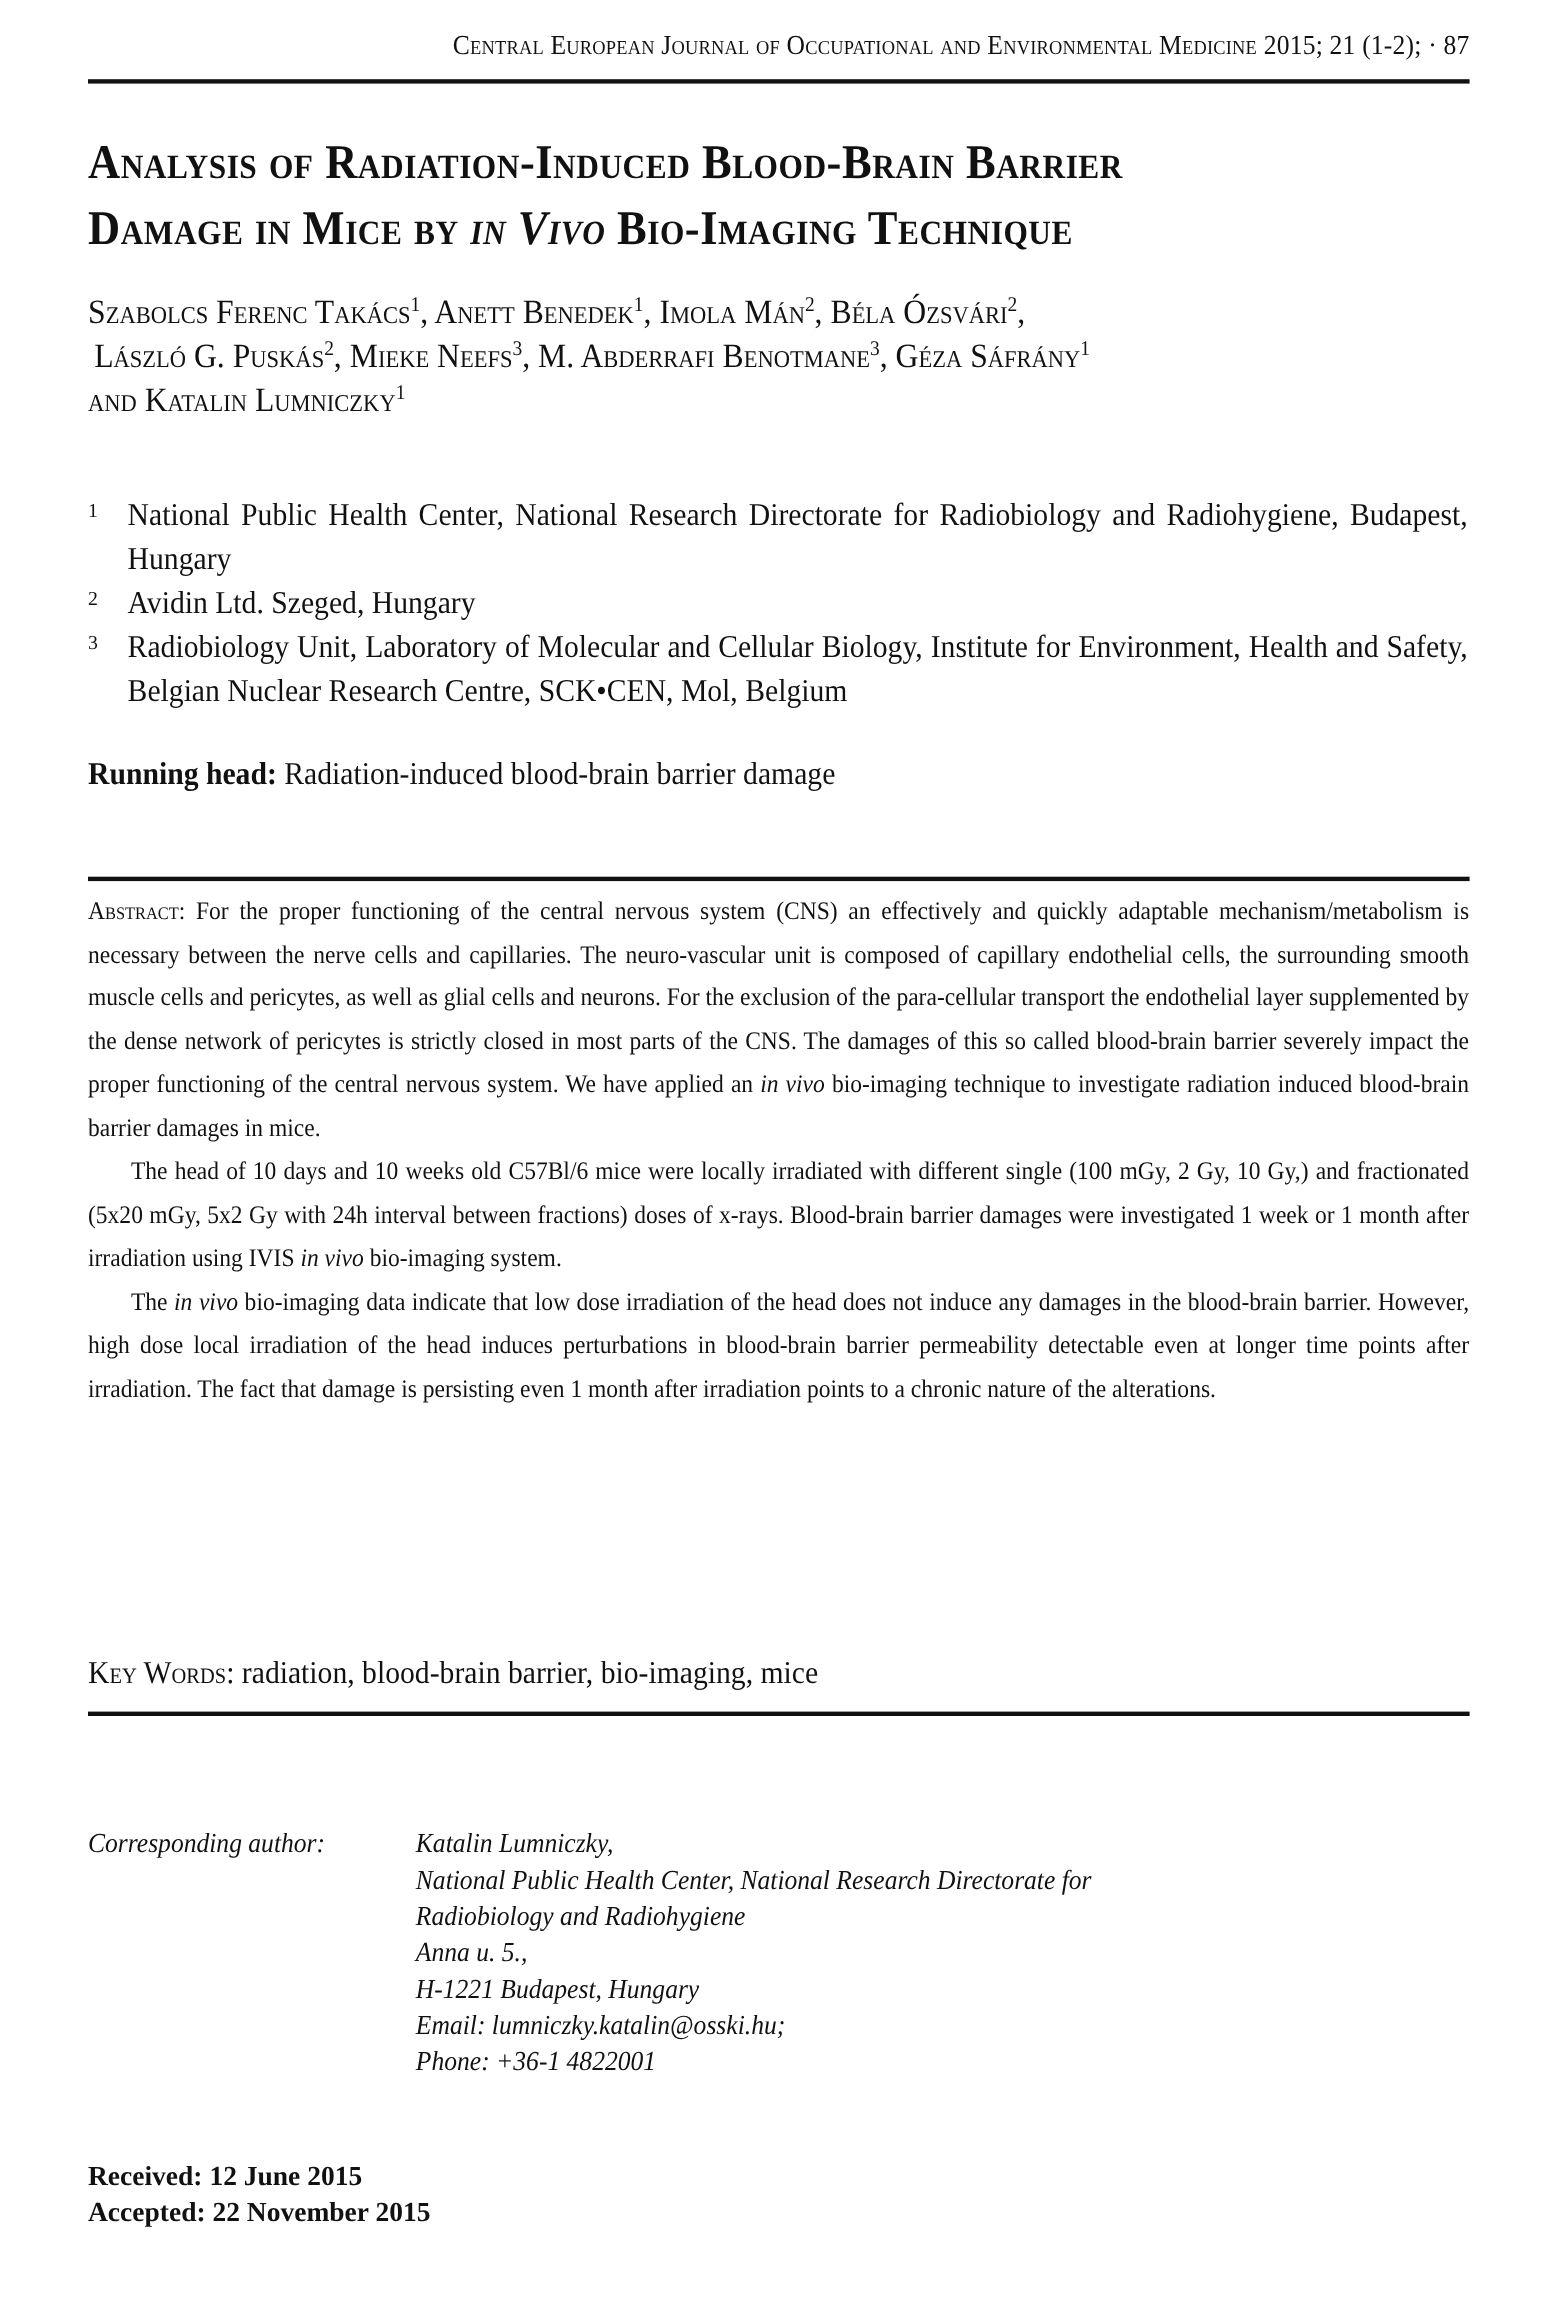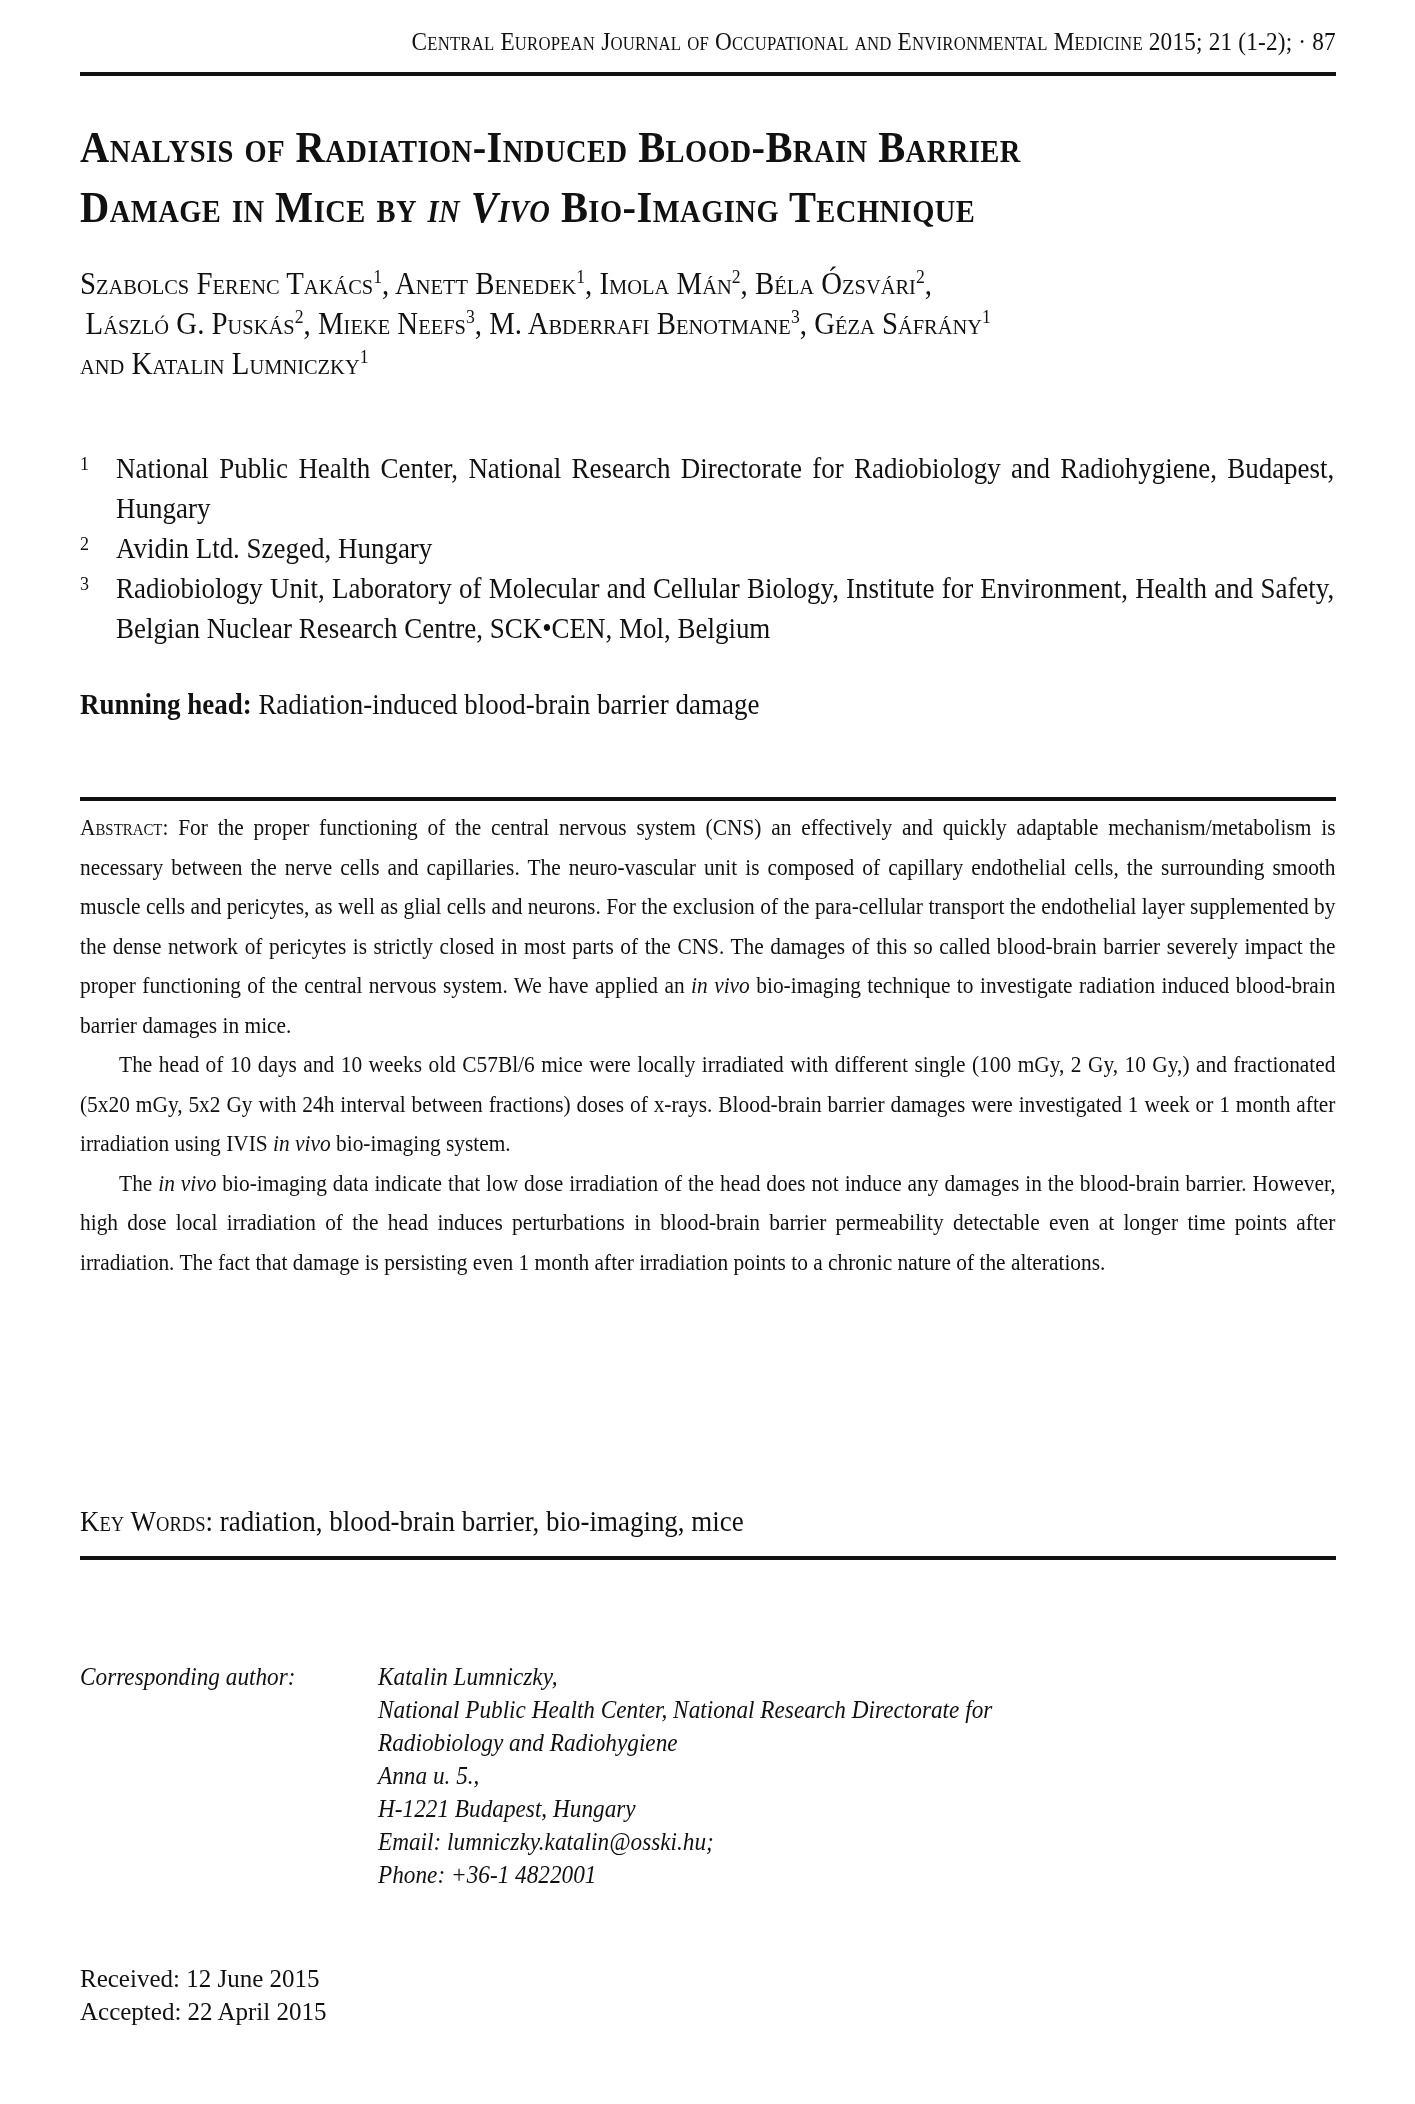--- a/index.html
+++ b/index.html
@@ -38,21 +38,21 @@
     .abstract { position: absolute; left: 0; top: 808px; width: 1256px; font-size: 23px; line-height: 39.5px; }
     .abstract p { margin: 0; text-align: justify; transform: scaleX(0.93); transform-origin: left top; width: 1350px; }
     .abstract p.indent { text-indent: 42px; }
     .sc { font-variant: small-caps; }
     .abstract i { font-style: italic; }
     .keywords { position: absolute; left: 0; top: 1505px; font-size: 29px; white-space: nowrap; transform: scaleX(0.93); transform-origin: left top; }
     .corr { position: absolute; left: 0; top: 1660px; width: 1256px; font-size: 25px; line-height: 33px; font-style: italic; }
     .corr .label { position: absolute; left: 0; top: 0; transform: scaleX(0.93); transform-origin: left top; white-space: nowrap; }
     .corr .lines { position: absolute; left: 298px; top: 0; transform: scaleX(0.93); transform-origin: left top; white-space: nowrap; }
     .corr .lines div { height: 33px; }
-    .dates { position: absolute; left: 0; top: 1962px; font-size: 25px; line-height: 33px; white-space: nowrap; }
+    .dates { position: absolute; left: 0; top: 1962px; font-size: 25px; line-height: 33px; white-space: nowrap; font-weight: bold; }
   </style>
 </head>
 <body>
 
 <div class="page">
 
   <div class="running-header">Central European Journal of Occupational and Environmental Medicine 2015; 21 (1-2); · 87</div>
   <div class="header-rule"></div>
 
   <div class="title">
@@ -113,16 +113,16 @@
       <div>Radiobiology and Radiohygiene</div>
       <div>Anna u. 5.,</div>
       <div>H-1221 Budapest, Hungary</div>
       <div>Email: lumniczky.katalin@osski.hu;</div>
       <div>Phone: +36-1 4822001</div>
     </div>
   </div>
 
   <div class="dates">
     <div>Received: 12 June 2015</div>
-    <div>Accepted: 22 April 2015</div>
+    <div>Accepted: 22 November 2015</div>
   </div>
 
 </div>
 
 </body></html>

